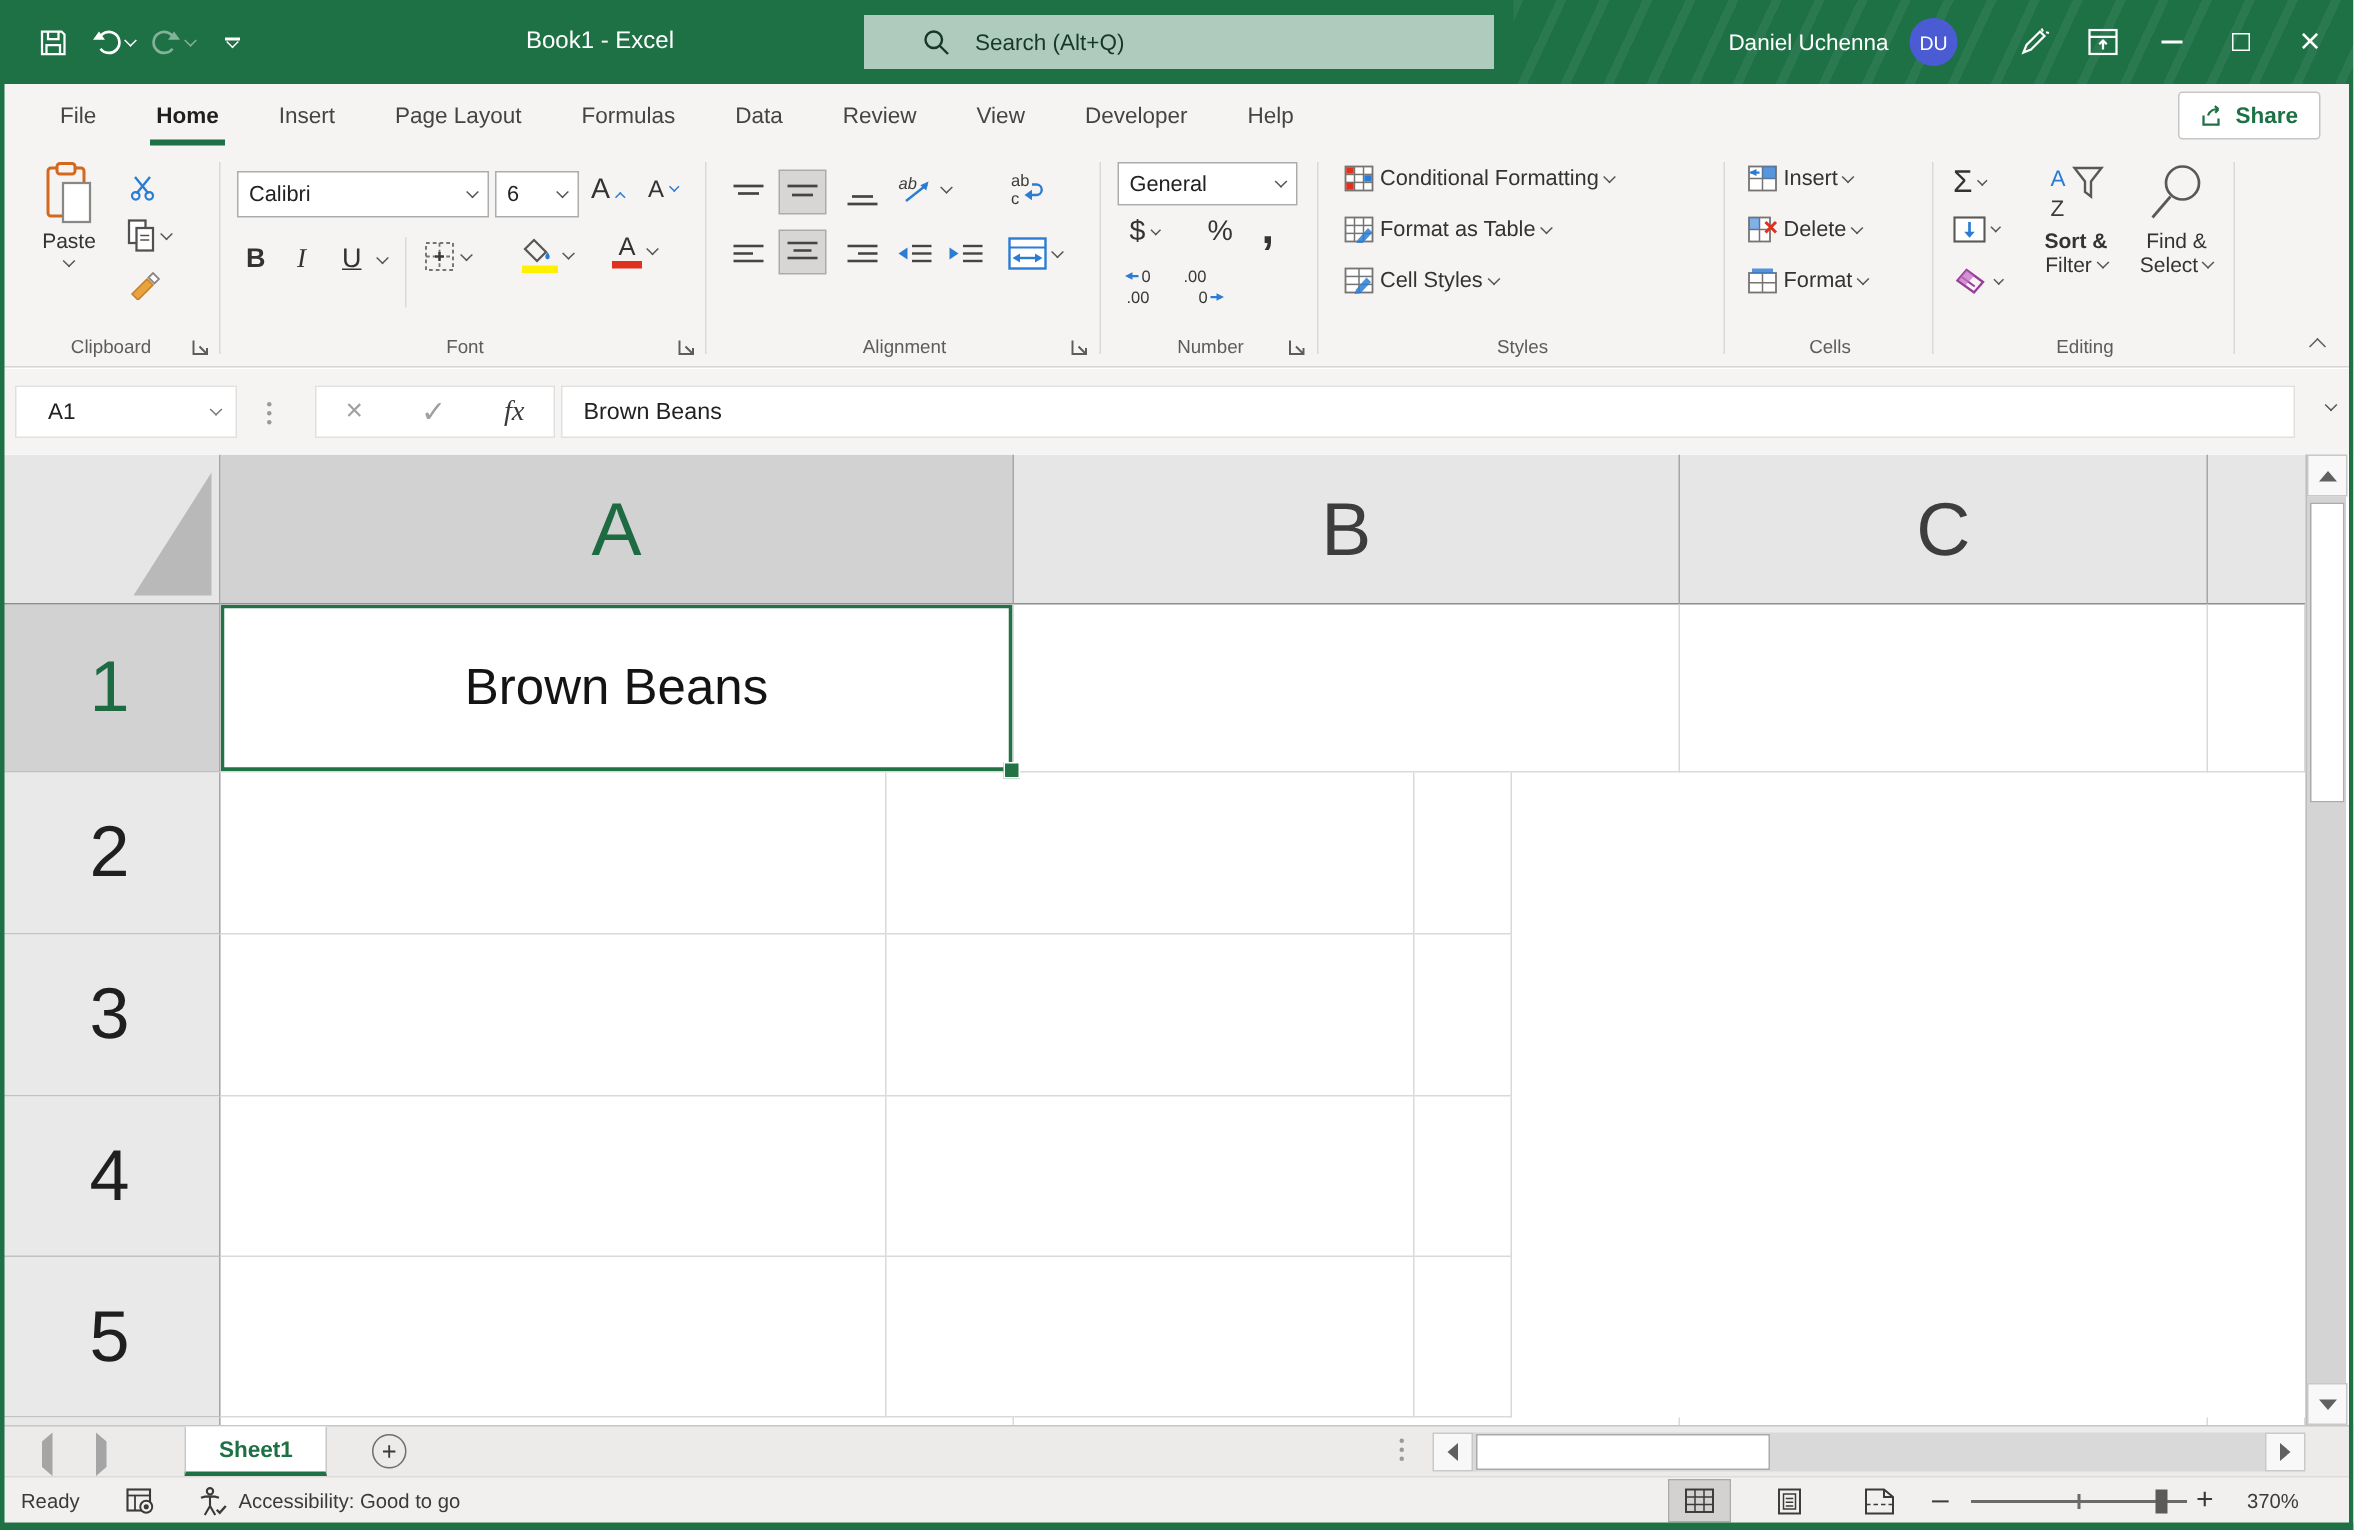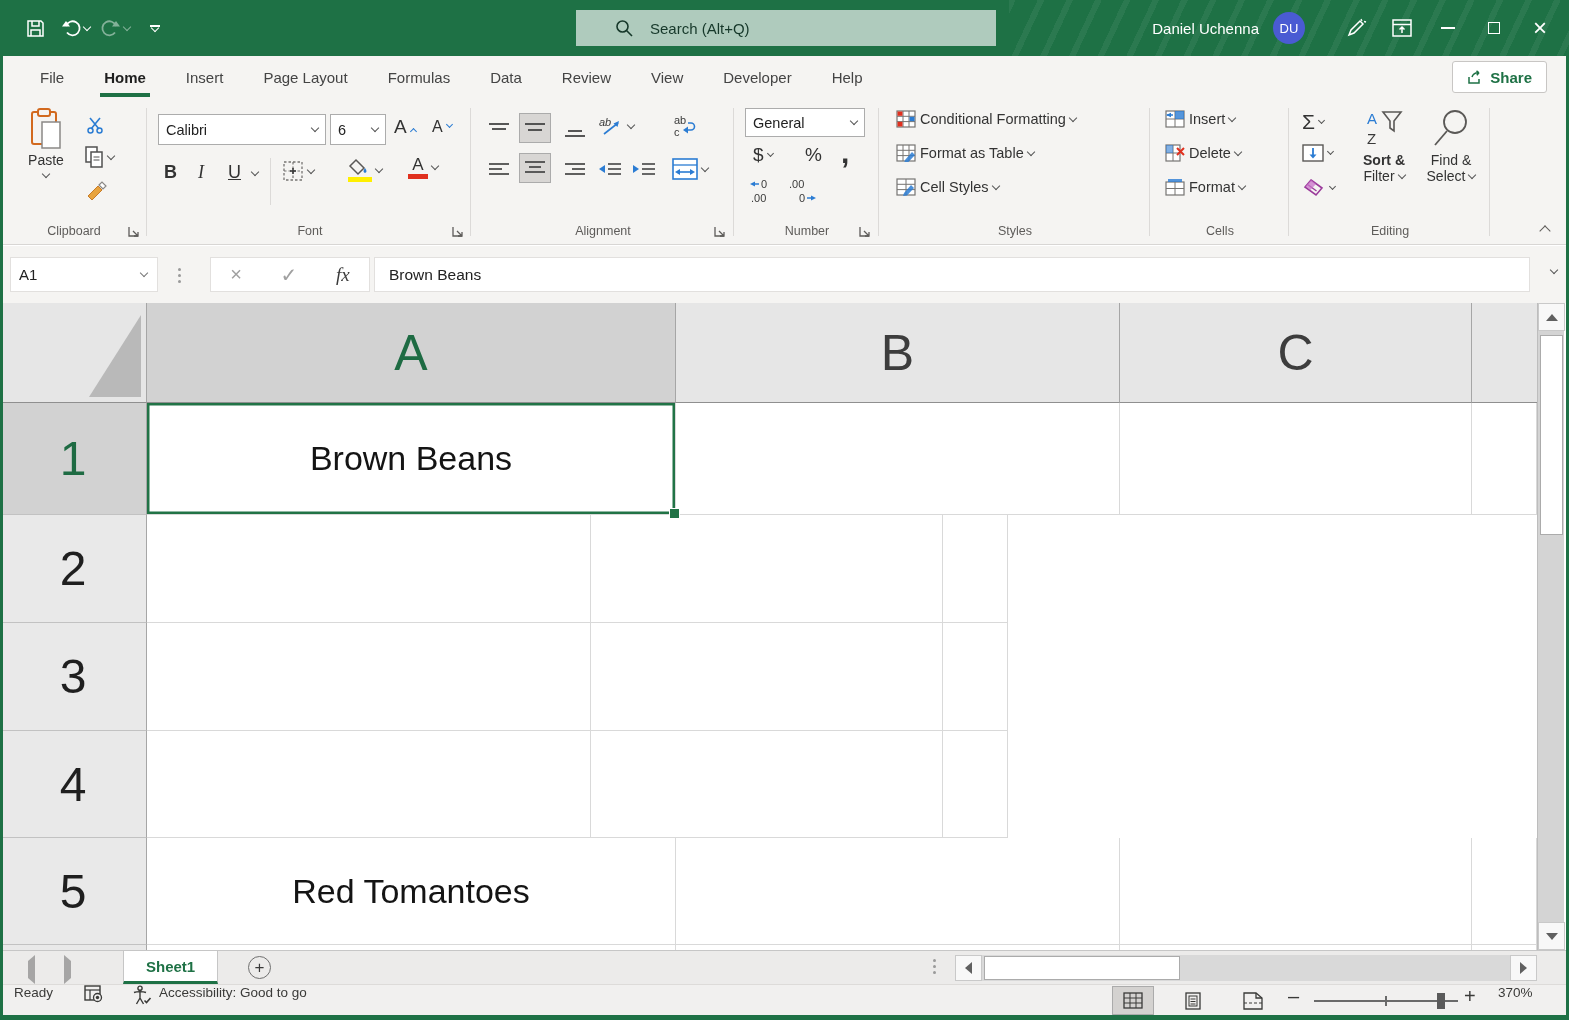--- a/index.html
+++ b/index.html
@@ -41,21 +41,21 @@
   .combo { position:absolute; background:#fff; border:1px solid #ACACAC; display:flex; align-items:center; justify-content:space-between; font-size:14.5px; color:#222; padding:0 7px; cursor:pointer; }
   .combo .ch { color:#555; }
   .letterA { font-size:15px; color:#333; }
   .redbar { display:block; height:5px; background:#E0301E; margin-top:1px; }
   .yellowbar { display:block; height:5px; background:#FFEF00; margin-top:1px; }
   .bigbtn { position:absolute; display:flex; flex-direction:column; align-items:center; font-size:14px; color:#333; cursor:pointer; }
   svg { display:block; }
 
   
   .frow { position:absolute; top:246px; left:0; right:0; height:57px; background:#F5F4F2; }
-  .namebox { position:absolute; left:10px; top:11px; width:148px; height:35px; background:#fff; border:1px solid #e2e0de; display:flex; align-items:center; padding:0 8px; font-size:15px; color:#222; }
+  .namebox { position:absolute; left:10px; top:11px; width:148px; height:35px; background:#fff; border:1px solid #e2e0de; display:flex; align-items:center; padding:0 21px; font-size:15px; color:#222; }
   .namebox .ch { position:absolute; right:10px; color:#777; }
   .dots { display:flex; flex-direction:column; gap:3px; align-items:center; }
   .dots i { width:3px; height:3px; border-radius:50%; background:#9a9a9a; }
   .fdots { position:absolute; left:178px; top:22px; }
   .fbtns { position:absolute; left:210px; top:11px; width:160px; height:35px; background:#fff; border:1px solid #e2e0de; display:flex; align-items:center; justify-content:space-around; }
   .fcancel,.fcheck { color:#a0a0a0; font-size:20px; }
   .fx { font-family:"Liberation Serif", serif; font-style:italic; font-size:19px; color:#3b3b3b; }
   .finput { position:absolute; left:374px; top:11px; right:39px; height:35px; background:#fff; border:1px solid #e2e0de; display:flex; align-items:center; padding:0 14px; font-size:15.5px; color:#222; }
   .fexpand { position:absolute; right:12px; top:24px; color:#555; }
 
@@ -93,21 +93,21 @@
   .snav { position:absolute; top:10px; cursor:pointer; }
   .sheettab { position:absolute; left:123px; top:0; height:33px; padding:0 22px; background:#fff; border-left:1px solid #C6C6C6; border-right:1px solid #C6C6C6; border-bottom:3px solid #1E7145; display:flex; align-items:center; font-size:15px; font-weight:700; color:#1E7145; cursor:pointer; }
   .addsheet { position:absolute; left:248px; top:5px; width:23px; height:23px; border:1.4px solid #6f6f6f; border-radius:50%; color:#3a3a3a; font-size:17px; display:flex; align-items:center; justify-content:center; cursor:pointer; }
   .sdots { position:absolute; left:933px; top:8px; }
   .hscroll { position:absolute; left:955px; right:32px; top:4px; height:26px; background:#D9D9D9; }
   .harrow { position:absolute; top:0; width:27px; height:26px; background:#F8F8F8; border:1px solid #C9C9C9; display:flex; align-items:center; justify-content:center; cursor:pointer; }
   .hthumb { position:absolute; left:29px; top:1px; width:196px; height:24px; background:#fff; border:1px solid #ABABAB; cursor:grab; }
 
   
   .statusbar { position:absolute; top:984px; left:0; right:0; height:31px; background:#F1F0EF; border-top:1px solid #DDDBD9; font-size:13.5px; color:#3a3a38; }
-  .st-item { position:absolute; top:0; height:31px; display:flex; gap:7px; cursor:pointer; }
+  .st-item { position:absolute; top:0; height:31px; display:flex; align-items:center; gap:7px; cursor:pointer; }
   .viewbtn { position:absolute; top:2px; width:40px; height:27px; display:flex; align-items:center; justify-content:center; cursor:pointer; }
   .viewbtn.sel { background:#D4D2D0; }
   .zoomline { position:absolute; top:15px; height:2px; background:#6a6a6a; }
   .zoomnotch { position:absolute; top:11px; width:2px; height:10px; background:#6a6a6a; }
   .zoomthumb { position:absolute; top:8px; width:8px; height:16px; background:#5a5a5a; cursor:grab; }
   .greenline { position:absolute; left:0; right:0; top:1015px; height:5px; background:#1E7145; }
   .win-edge { position:absolute; top:56px; bottom:0; width:3px; background:#1E7145; }
 </style>
 </head>
 <body>
@@ -140,20 +140,21 @@
         </span>
       <i class="ch" style="color:#fff"></i>
     </div>
     <div class="qbtn">
       <span style="display:flex;flex-direction:column;align-items:center;gap:1px;">
           <span style="width:10px;height:1.6px;background:#fff;"></span>
           <i class="ch" style="color:#fff"></i>
         </span>
     </div>
   </div>
+  <div class="tb-title">Book1 - Excel</div>
   <div class="tb-search">
     <span>
         <svg width="20" height="20" viewBox="0 0 20 20">
           <circle cx="8.5" cy="8.5" r="5.5" fill="none" stroke="#16382A" stroke-width="1.6"></circle>
           <line x1="12.5" y1="12.5" x2="18" y2="18" stroke="#16382A" stroke-width="1.6"></line>
         </svg>
       </span>
     <span>Search (Alt+Q)</span>
   </div>
   <div class="tb-right">
@@ -689,21 +690,20 @@
     <div class="cell w-d"></div>
   </div>
   <div class="grow">
     <div class="rowhead">4</div>
     <div class="cell w-b"></div>
     <div class="cell w-c"></div>
     <div class="cell w-d"></div>
   </div>
   <div class="grow">
     <div class="rowhead">5</div>
-    <div class="cell w-a">Red Tomantoes</div>
     <div class="cell w-b"></div>
     <div class="cell w-c"></div>
     <div class="cell w-d"></div>
   </div>
   <div class="grow sliver">
     <div class="rowhead"></div>
     <div class="cell w-a"></div>
     <div class="cell w-b"></div>
     <div class="cell w-c"></div>
     <div class="cell w-d"></div>

